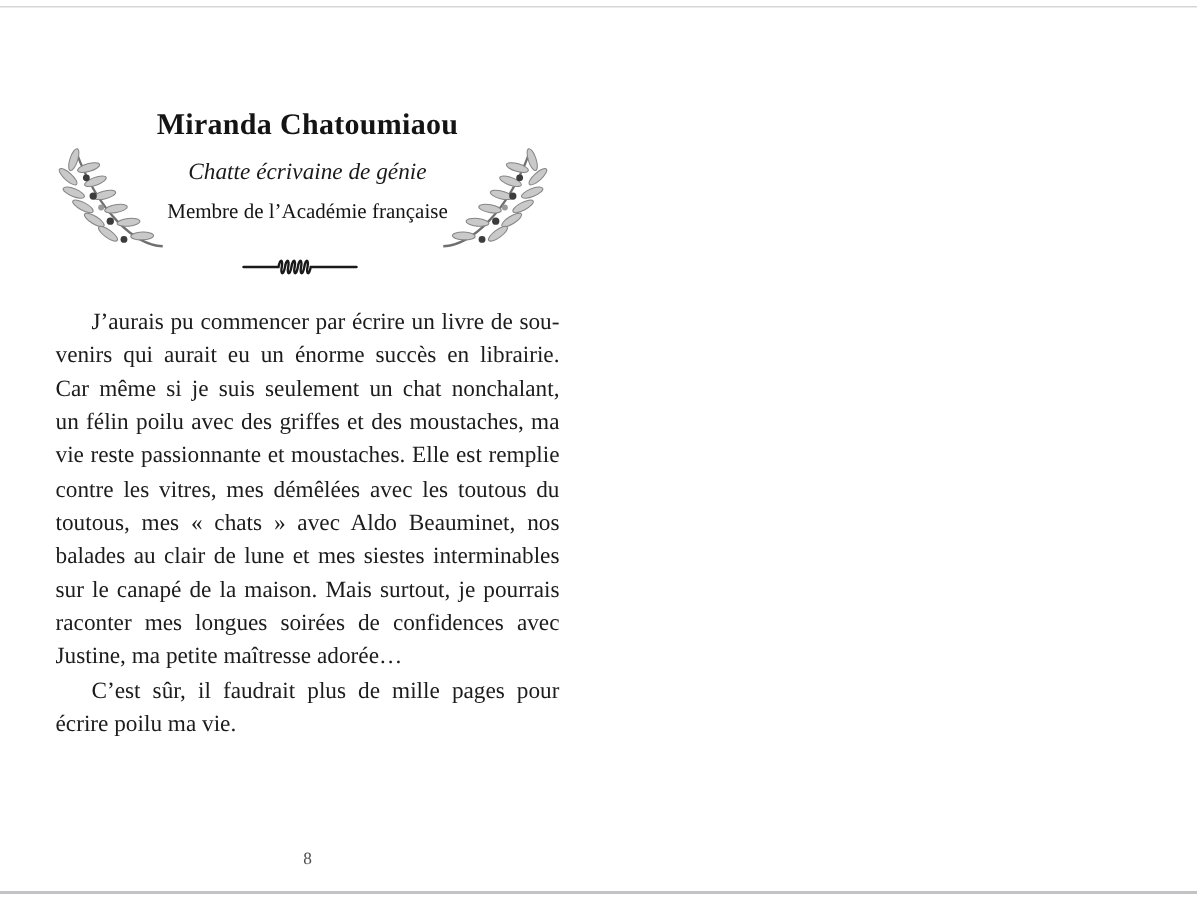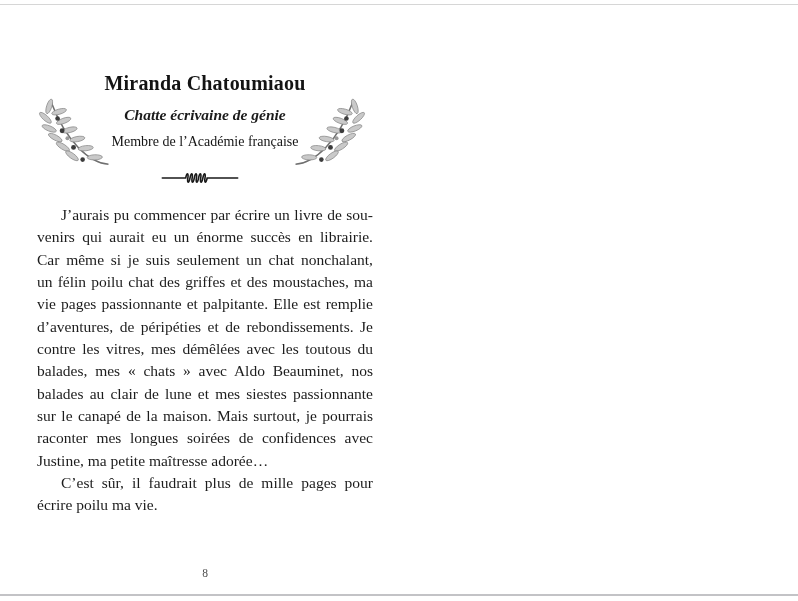--- a/index.html
+++ b/index.html
@@ -12,21 +12,21 @@
   .edge.top{top:4px;height:1px;}
   .edge.bottom{top:594px;height:2px;background:#c3c3c6;}
 
   .page{position:absolute;top:0;height:483px;width:399px;}
   .page.left{left:0;}
   .page.right{left:399px;}
 
   
   .chapter-header{position:absolute;left:37px;top:72px;width:336px;text-align:center;}
   .author-name{margin:0;font-size:20px;font-weight:bold;letter-spacing:.2px;color:#141414;}
-  .author-subtitle{margin-top:11px;font-size:15.5px;font-style:italic;color:#1a1a1a;font-weight:bold;}
+  .author-subtitle{margin-top:11px;font-size:15.5px;font-style:italic;color:#1a1a1a;}
   .author-affiliation{margin-top:10px;font-size:14px;font-weight:normal;color:#141414;}
 
   .ornament{position:absolute;top:86px;width:76px;height:94px;}
   .ornament.left-branch{left:34px;}
   .ornament.right-branch{left:294px;transform:scaleX(-1);}
 
   .divider{position:absolute;left:161px;top:170px;width:78px;height:16px;}
 
   
   .body-col{position:absolute;font-size:15.5px;color:#1c1c1c;}
@@ -91,26 +91,25 @@
     </div>
 
     <svg class="divider" viewBox="0 0 120 22">
       <path d="M2 11 L38 11 c1.5,-8.5 4.8,-8.5 3.3,0 c-1.5,8.5 1.8,8.5 3.3,0 c1.5,-8.5 4.8,-8.5 3.3,0 c-1.5,8.5 1.8,8.5 3.3,0 c1.5,-8.5 4.8,-8.5 3.3,0 c-1.5,8.5 1.8,8.5 3.3,0 c1.5,-8.5 4.8,-8.5 3.3,0 c-1.5,8.5 1.8,8.5 3.3,0 c1.5,-8.5 4.8,-8.5 3.3,0 c-1.5,8.5 1.8,8.5 3.3,0 L118 11" fill="none" stroke="#1a1a1a" stroke-width="2.4" stroke-linecap="round"></path>
     </svg>
 
     <div class="body-col left-col">
         <div class="line indent">J’aurais pu commencer par écrire un livre de sou-</div>
         <div class="line">venirs qui aurait eu un énorme succès en librairie.</div>
         <div class="line">Car même si je suis seulement un chat nonchalant,</div>
-        <div class="line">un félin poilu chat des griffes et des moustaches, ma</div>
-        <div class="line">vie pages passionnante et palpitante. Elle est remplie</div>
-        <div class="line">d’aventures, de péripéties et de rebondissements. Je</div>
+        <div class="line">un félin poilu avec des griffes et des moustaches, ma</div>
+        <div class="line">vie reste passionnante et moustaches. Elle est remplie</div>
         <div class="line">contre les vitres, mes démêlées avec les toutous du</div>
-        <div class="line">balades, mes « chats » avec Aldo Beauminet, nos</div>
-        <div class="line">balades au clair de lune et mes siestes passionnante</div>
+        <div class="line">toutous, mes « chats » avec Aldo Beauminet, nos</div>
+        <div class="line">balades au clair de lune et mes siestes interminables</div>
         <div class="line">sur le canapé de la maison. Mais surtout, je pourrais</div>
         <div class="line">raconter mes longues soirées de confidences avec</div>
         <div class="line end">Justine, ma petite maîtresse adorée…</div>
         <div class="line indent">C’est sûr, il faudrait plus de mille pages pour</div>
         <div class="line end">écrire poilu ma vie.</div>
       </div>
     <div class="page-number pn-left">8</div>
   </div>
 
   <div class="page right">

